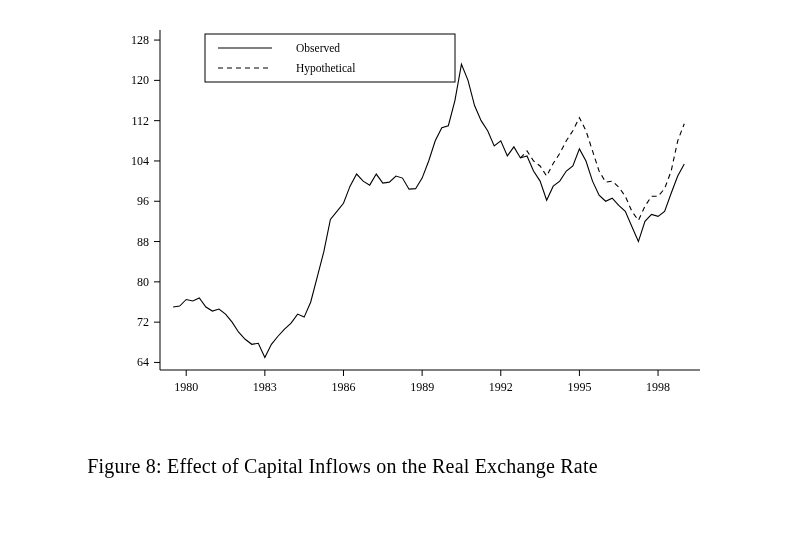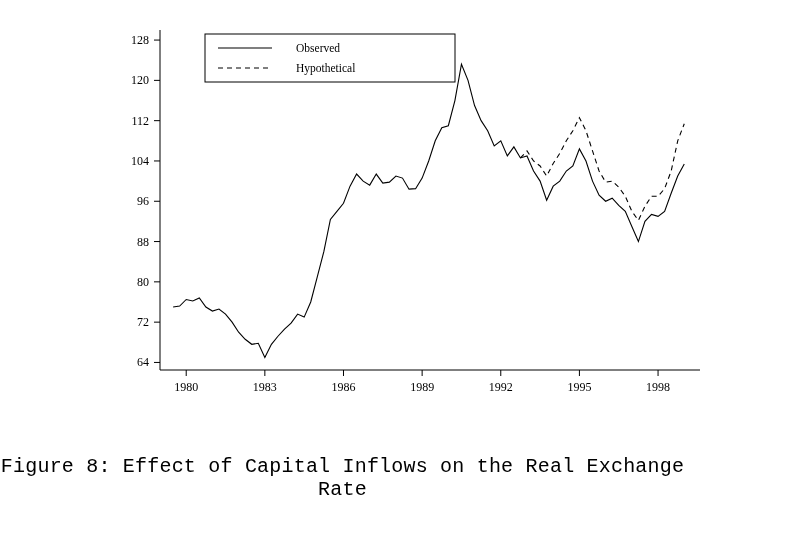--- a/index.html
+++ b/index.html
@@ -38,21 +38,21 @@
     font-family: "Liberation Serif", serif;
     font-size: 11.5px;
     fill: #000000;
   }
   #figure-caption {
     position: absolute;
     left: 0;
     top: 455px;
     width: 685px;
     text-align: center;
-    font-family: Liberation Mono, monospace;
+    font-family: Liberation Serif, serif;
     font-size: 20px;
     letter-spacing: 0.2px;
     color: #000000;
   }
 </style>
 </head>
 <body>
 
 <div id="page">
 

